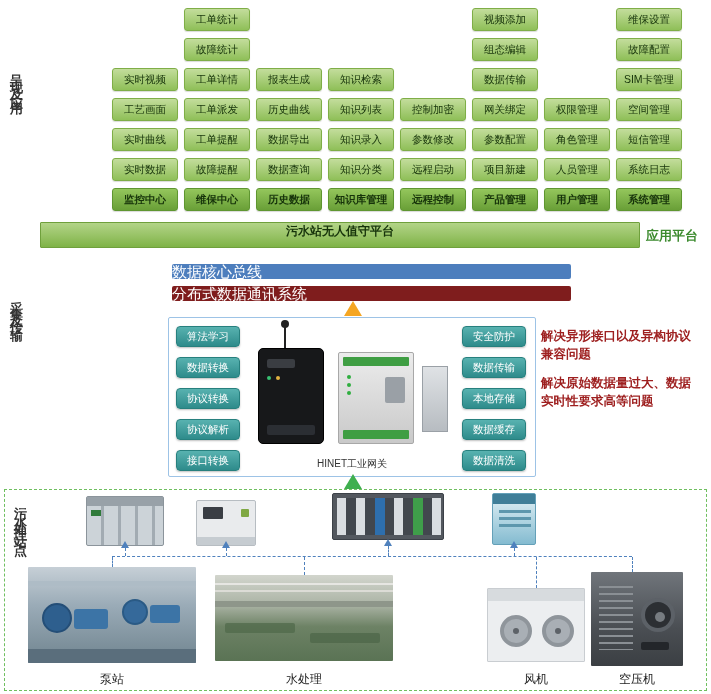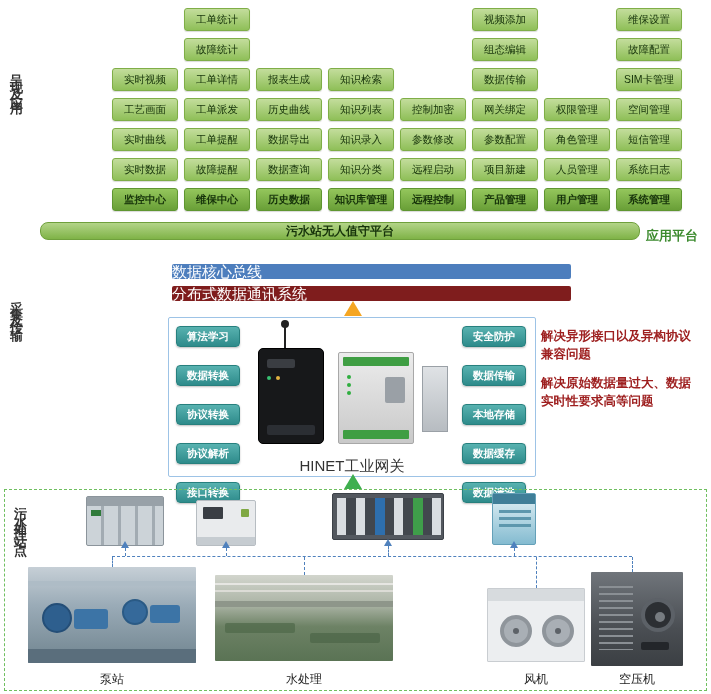--- a/index.html
+++ b/index.html
@@ -13,40 +13,40 @@
   .gcol { position:absolute; top:8px; width:66px; height:203px; display:flex;
           flex-direction:column; justify-content:flex-end; gap:7px; }
   .citems { display:contents; }
   .gbtn { height:23px; line-height:21px; text-align:center; font-size:10.5px; color:#16330a;
           background:linear-gradient(180deg,#c3dd9c 0%,#8fbf58 100%);
           border:1px solid #7fae47; border-radius:3px;
           box-shadow:0 1px 1px rgba(0,0,0,.15); white-space:nowrap; overflow:hidden; }
   .ghead { background:linear-gradient(180deg,#94c65c 0%,#699f37 100%);
            border-color:#5f9630; font-weight:bold; }
 
-  .platform-bar { position:absolute; left:40px; top:222px; width:600px; height:18px;
+  .platform-bar { position:absolute; left:40px; top:222px; width:600px; height:26px;
           line-height:17px; text-align:center; font-size:12px; font-weight:bold; color:#16330a;
           background:linear-gradient(180deg,#b3d488 0%,#7fb347 100%);
-          border:1px solid #6fa03c; border-radius:8px; }
+          border:1px solid #6fa03c; border-radius:1px; }
   .app-label { position:absolute; left:646px; top:227px; font-size:13px; font-weight:bold; color:#3d8b2f; }
 
   .busbar { position:absolute; left:172px; width:399px; height:15px; line-height:15px;
             text-align:left; color:#fff; font-size:15px; border-radius:2px; }
 
   .arrow-up { position:absolute; width:0; height:0;
               border-left:9px solid transparent; border-right:9px solid transparent; }
 
   .gw-box { position:absolute; left:168px; top:317px; width:368px; height:160px;
             background:#fff; border:1px solid #9dc3e6; border-radius:2px; }
-  .tcol { position:absolute; top:326px; width:64px; display:flex; flex-direction:column; gap:18px;font-weight:bold; }
+  .tcol { position:absolute; top:326px; width:64px; display:flex; flex-direction:column; gap:10px; }
   .tbtn { height:21px; line-height:19px; text-align:center; font-size:10.5px; color:#fff;
           background:linear-gradient(180deg,#58b2b0 0%,#2e8b8b 100%);
           border:1px solid #27807e; border-radius:4px; box-shadow:0 1px 2px rgba(0,0,0,.25); }
   .gw-label { position:absolute; left:168px; top:457px; width:368px; text-align:center;
-              font-size:15px; color:#333; }
+              font-size:10px; color:#333; }
 
   .note { position:absolute; left:541px; width:162px; font-size:12.5px; font-weight:bold;
           color:#9e2020; line-height:1.45; }
 
   .station-box { position:absolute; left:4px; top:489px; width:703px; height:202px;
                  border:1px dashed #6fbf5f; }
 
   .photo { position:absolute; overflow:hidden; border-radius:1px; }
   .photo-label { position:absolute; top:671px; text-align:center; font-size:12px; color:#222; }
 

